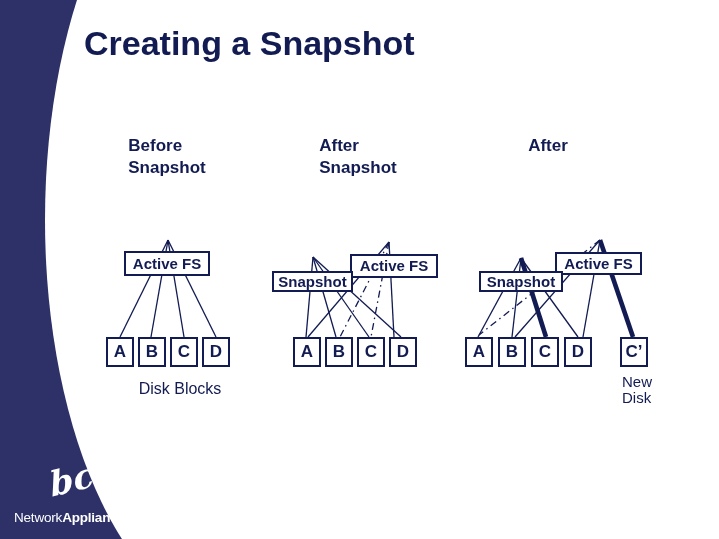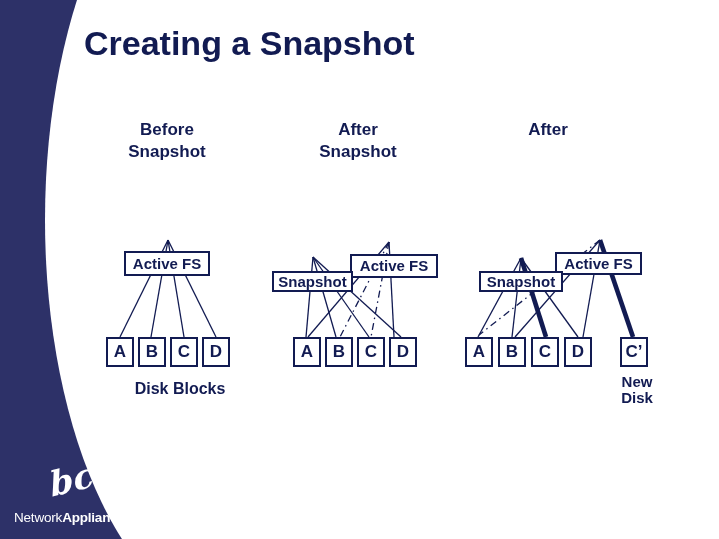--- a/index.html
+++ b/index.html
@@ -16,44 +16,44 @@
     padding-left:40px;
   }
   .bg-layer{position:absolute;left:0;top:0;z-index:0;}
   .abs{position:absolute;}
   .slide-title{
     position:absolute;left:84px;top:24px;margin:0;
     font-size:34px;font-weight:bold;color:var(--ink);
     letter-spacing:0px;white-space:nowrap;z-index:4;
   }
   .panel-heading{
-    position:absolute;top:119px;transform:translateX(-50%);
-    text-align:center;font-size:17px;font-weight:bold;line-height:22px;
+    position:absolute;top:135px;transform:translateX(-50%);
+    font-size:17px;font-weight:bold;line-height:22px;
     color:var(--ink);z-index:4;white-space:nowrap;
   }
   #lines-layer{position:absolute;left:0;top:0;z-index:1;}
   .ln-thin{stroke:var(--ink);stroke-width:1.3;fill:none;}
   .ln-thick{stroke:var(--ink);stroke-width:4.6;fill:none;}
   .ln-dash{stroke:var(--ink);stroke-width:1.3;fill:none;stroke-dasharray:7 4 1.5 4;}
   .node-box{
     position:absolute;box-sizing:border-box;background:#fff;
     border:2px solid var(--ink);text-align:center;
     font-size:15px;font-weight:bold;color:var(--ink);white-space:nowrap;margin-top:36px;
   }
   .z2{z-index:2}.z3{z-index:3}
   .block-row{position:absolute;display:flex;z-index:2;}
   .row-gap4{gap:4px;} .row-gap5{gap:5px;}
   .block{
     box-sizing:border-box;width:28px;height:30px;background:#fff;
     border:2px solid var(--ink);color:var(--ink);
     font-size:17px;font-weight:bold;display:flex;align-items:center;justify-content:center;
   }
   .caption{
-    position:absolute;transform:translateX(-50%);text-align:center;
-    font-weight:bold;color:var(--ink);z-index:2;white-space:nowrap;
+    position:absolute;transform:translateX(-50%);
+    font-weight:normal;color:var(--ink);z-index:2;white-space:nowrap;
   }
   .caption-disk{top:380px;font-size:16px;}
   .caption-new{top:374px;font-size:15px;line-height:16px;}
   .page-number{
     position:absolute;right:11px;top:512px;font-size:12px;color:var(--ink);
     font-family:"DejaVu Sans Mono","Liberation Mono",monospace;z-index:4;
   }
   .logo{position:absolute;left:14px;top:458px;z-index:5;color:#fff;}
   .logo-glyph{
     position:absolute;left:36px;top:0px;width:56px;height:50px;

